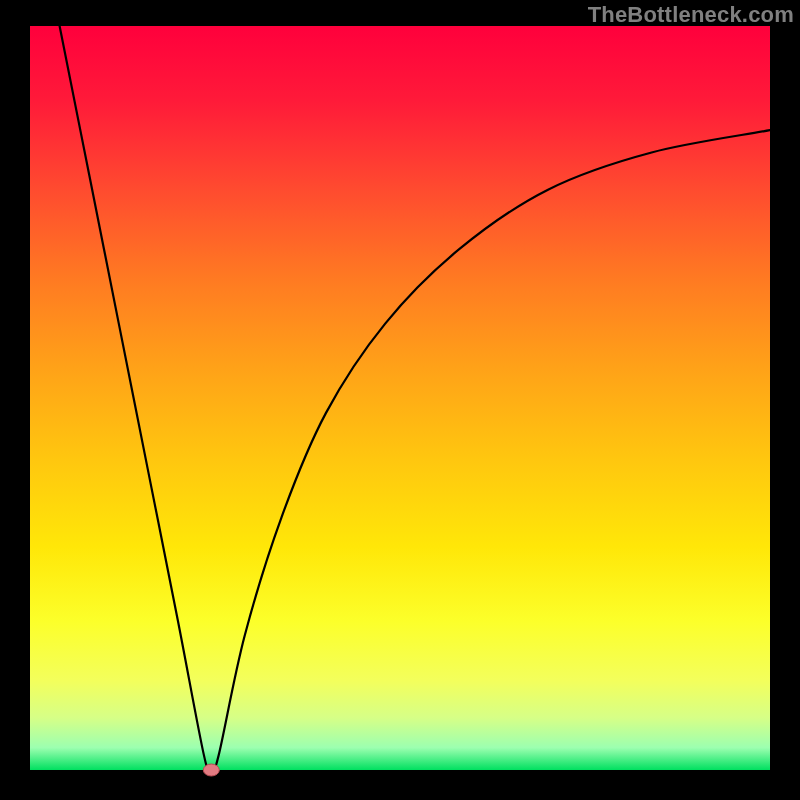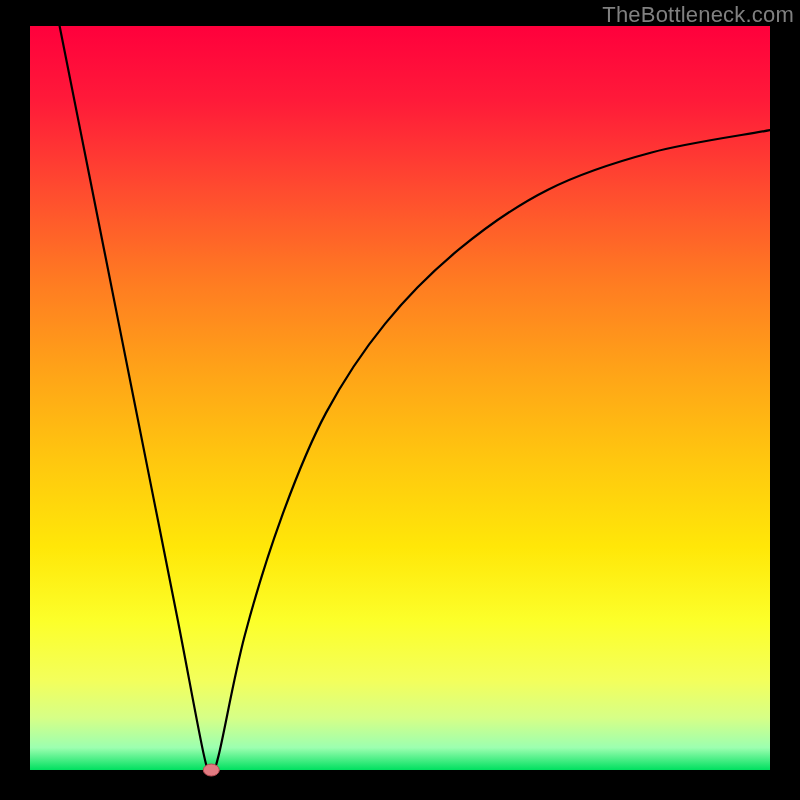--- a/index.html
+++ b/index.html
@@ -15,21 +15,21 @@
     width: 800px;
     height: 800px;
     overflow: hidden;
   }
   .watermark {
     position: absolute;
     top: 2px;
     right: 6px;
     color: #808080;
     font-size: 22px;
-    font-weight: 400;
+    font-weight: 700;
     letter-spacing: 0.2px;
     z-index: 5;
     user-select: none;
   }
   svg {
     display: block;
   }
 </style>
 </head>
 <body>

